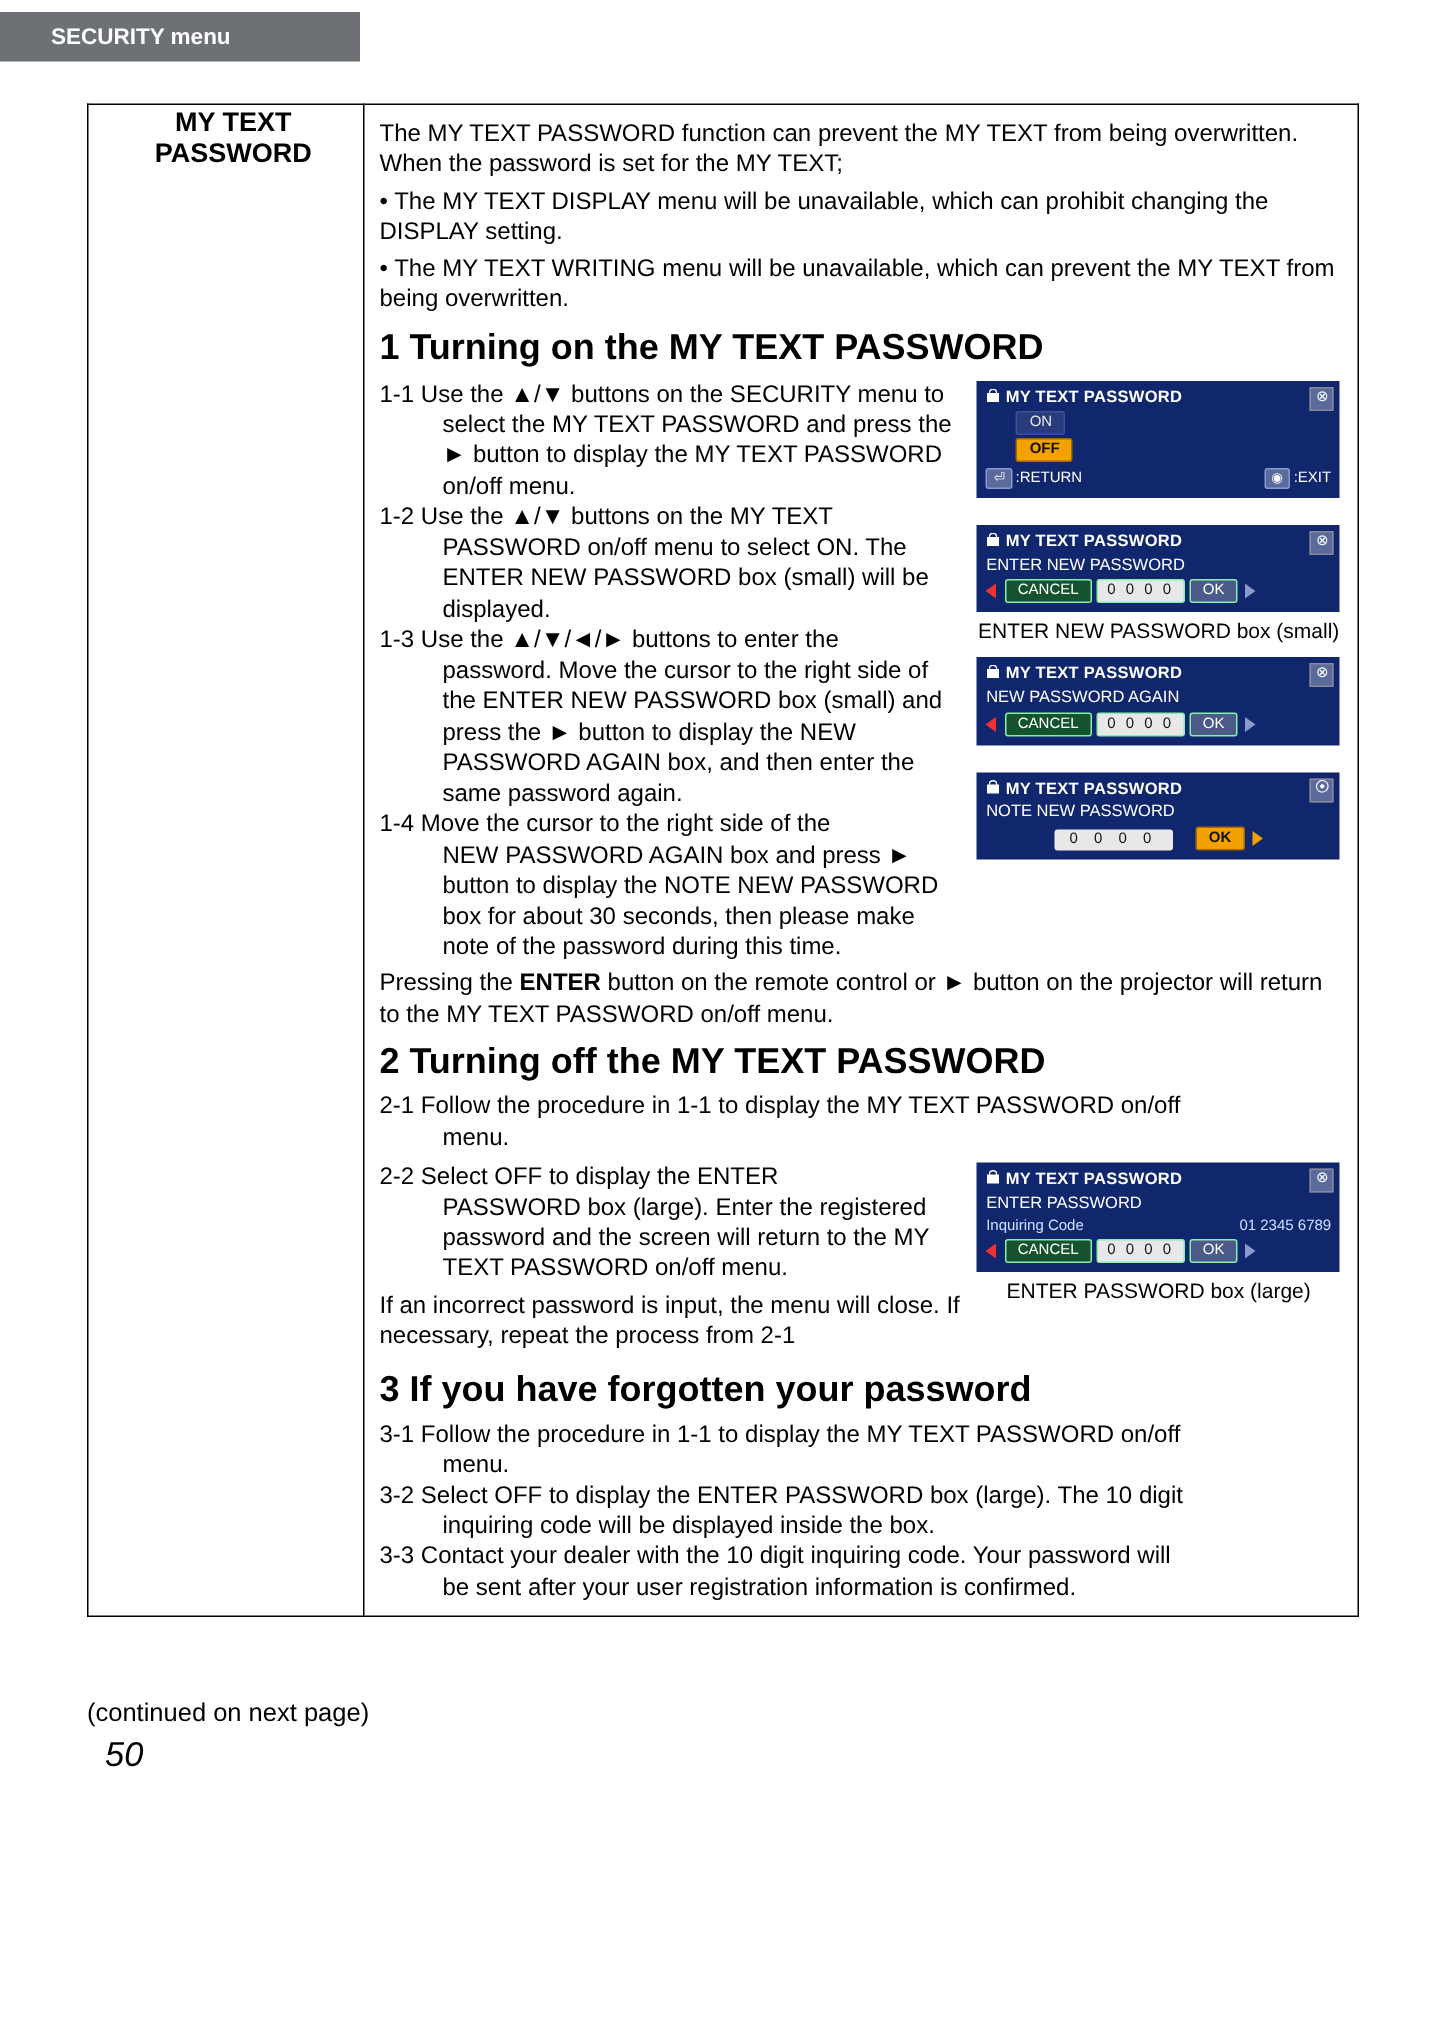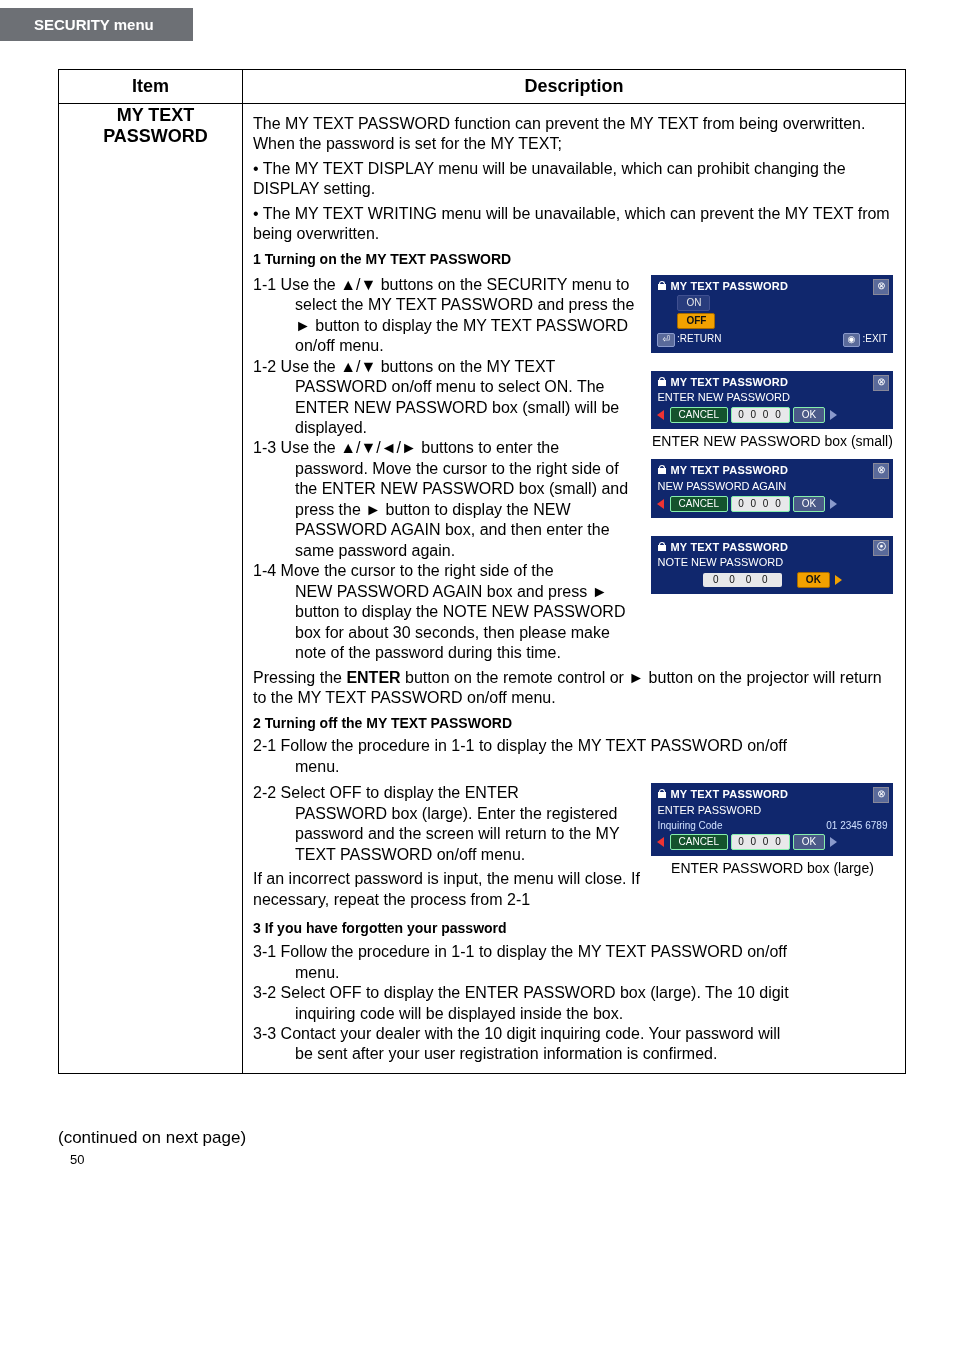--- a/index.html
+++ b/index.html
@@ -9,21 +9,21 @@
     font-family: Arial, Helvetica, sans-serif;
     width: 954px;
     color: #000;
   }
   .tab-header {
     background: #6d7075;
     color: #fff;
     font-weight: bold;
     font-size: 15px;
     padding: 8px 18px 8px 34px;
-    width: 193px;
+    width: 240px;
     box-sizing: border-box;
     margin-top: 8px;
   }
   .main {
     padding: 28px 48px 20px 58px;
   }
   table.desc {
     width: 100%;
     border-collapse: collapse;
     table-layout: fixed;
@@ -48,21 +48,21 @@
     padding-left: 11px;
   }
   .cell-desc {
     font-size: 16px;
     line-height: 1.28;
     padding: 6px 10px 8px 10px;
   }
   .cell-desc p { margin: 4px 0; }
   .cell-desc .heading {
     font-weight: bold;
-    font-size: 14px;
+    font-size: 24px;
     margin-top: 6px;
   }
   .indent { display: block; padding-left: 42px; }
   .leftcol {
     display: inline-block;
     vertical-align: top;
     width: 388px;
   }
   .rightcol {
     display: inline-block;
@@ -201,41 +201,38 @@
     color: #cfe0ff;
     font-size: 10px;
     display: flex;
     justify-content: space-between;
   }
   .continued {
     font-size: 17px;
     margin: 34px 0 4px 58px;
   }
   .pagenum {
-    font-size: 13px;
+    font-size: 23px;
     margin-left: 70px;
     margin-bottom: 0;
+    font-style: italic;
   }
 </style>
 </head>
 <body>
 
 <div class="tab-header">SECURITY menu</div>
 
 <div class="main">
 <table class="desc">
   <colgroup>
     <col class="col-item">
     <col>
   </colgroup>
   <tbody>
-        <tr>
-    <th>Item</th>
-    <th>Description</th>
-  </tr>
   <tr>
     <td class="cell-item">
       <div>MY TEXT</div>
       <div>PASSWORD</div>
     </td>
     <td class="cell-desc">
       <p>The MY TEXT PASSWORD function can prevent the MY TEXT from being overwritten. When the password is set for the MY TEXT;</p>
       <p>• The MY TEXT DISPLAY menu will be unavailable, which can prohibit changing the DISPLAY setting.</p>
       <p>• The MY TEXT WRITING menu will be unavailable, which can prevent the MY TEXT from being overwritten.</p>
 

